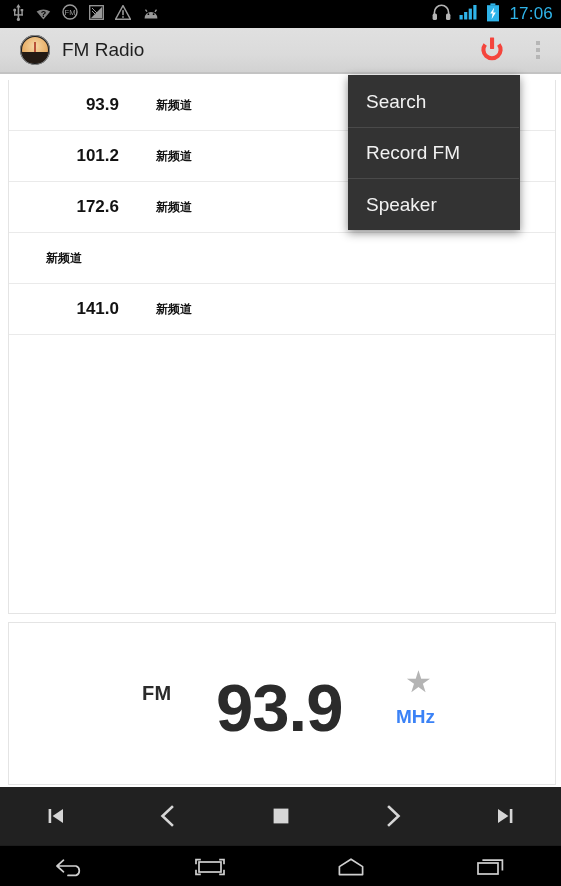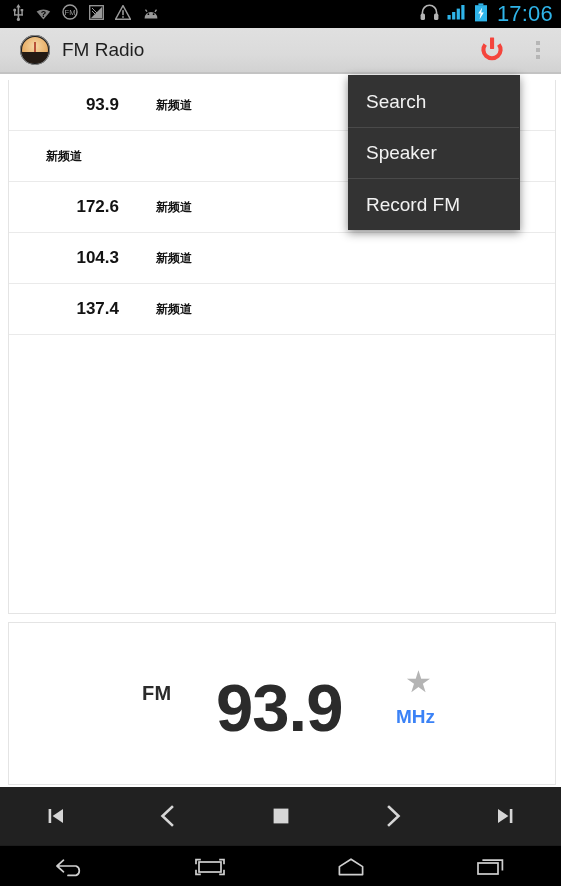--- a/index.html
+++ b/index.html
@@ -40,21 +40,21 @@
     flex: 1;
   }
   #status-right {
     display: flex;
     align-items: center;
     gap: 8px;
   }
   .sicon { display: block; }
   #clock {
     color: #2fb4e9;
-    font-size: 22px;
+    font-size: 17px;
     letter-spacing: 0.2px;
     font-family: "Liberation Sans", sans-serif;
     margin-left: 1px;
   }
 
   
   #action-bar {
     position: absolute;
     left: 0; top: 28px;
     width: 561px; height: 46px;
@@ -379,32 +379,32 @@
       <i></i>
     </div>
   </div>
 
   <div id="station-card">
     <div class="station-row">
       <span class="station-freq">93.9</span>
       <span class="station-name">新频道</span>
     </div>
     <div class="station-row">
+      <span class="station-freq">101.2</span>
       <span class="station-name">新频道</span>
     </div>
     <div class="station-row">
       <span class="station-freq">172.6</span>
       <span class="station-name">新频道</span>
     </div>
     <div class="station-row">
-      <span class="station-freq">104.3</span>
       <span class="station-name">新频道</span>
     </div>
     <div class="station-row">
-      <span class="station-freq">137.4</span>
+      <span class="station-freq">141.0</span>
       <span class="station-name">新频道</span>
     </div>
     <div id="station-filler"></div>
   </div>
 
   <div id="freq-card">
     <div id="freq-inner">
       <div id="freq-fm">FM</div>
       <div id="freq-value">93.9</div>
       <div id="freq-star">★</div>
@@ -472,20 +472,20 @@
         </g>
       </svg>
     </div>
   </div>
 
   <div id="overflow-menu">
     <div class="menu-item">
       <span>Search</span>
     </div>
     <div class="menu-item">
+      <span>Record FM</span>
+    </div>
+    <div class="menu-item">
       <span>Speaker</span>
     </div>
-    <div class="menu-item">
-      <span>Record FM</span>
-    </div>
   </div>
 
 </div>
 
 </body></html>

